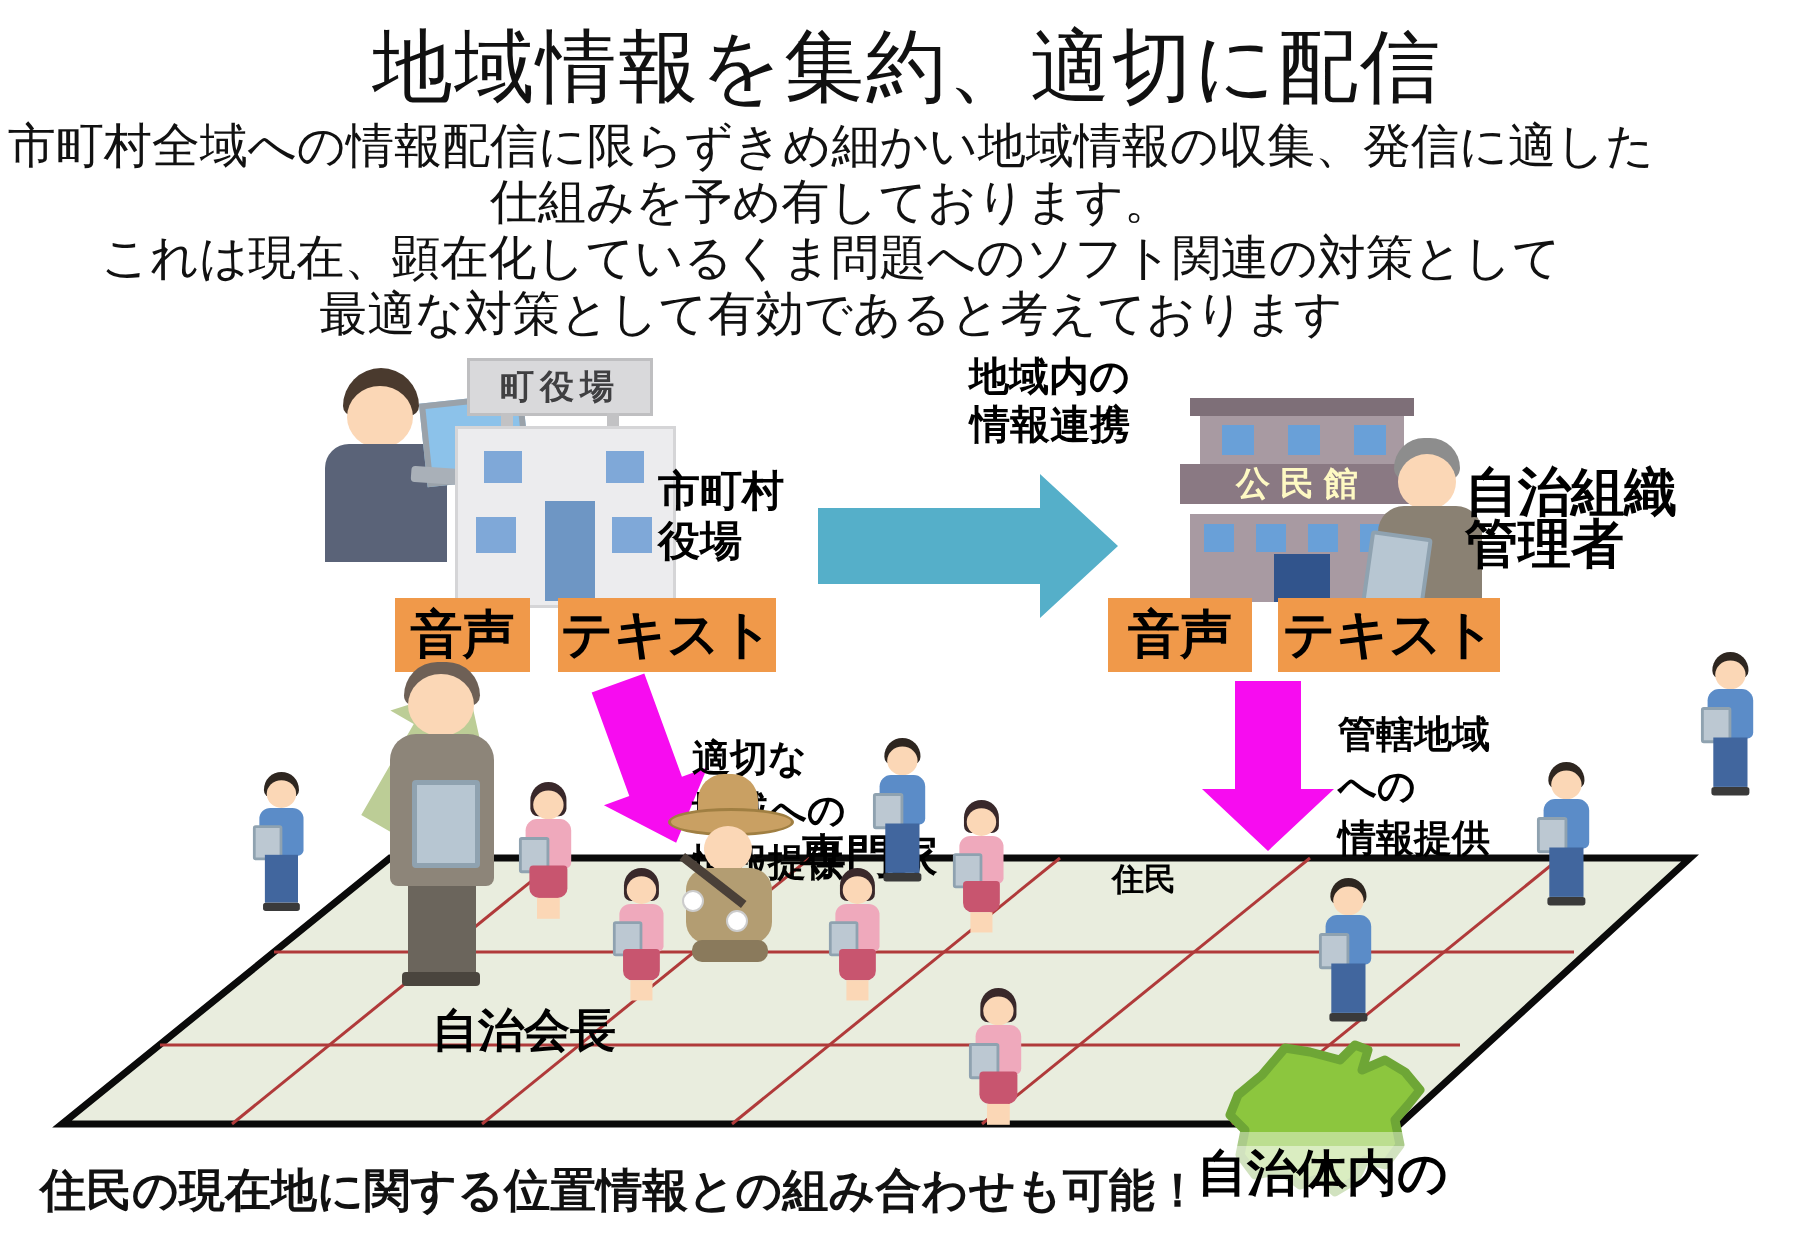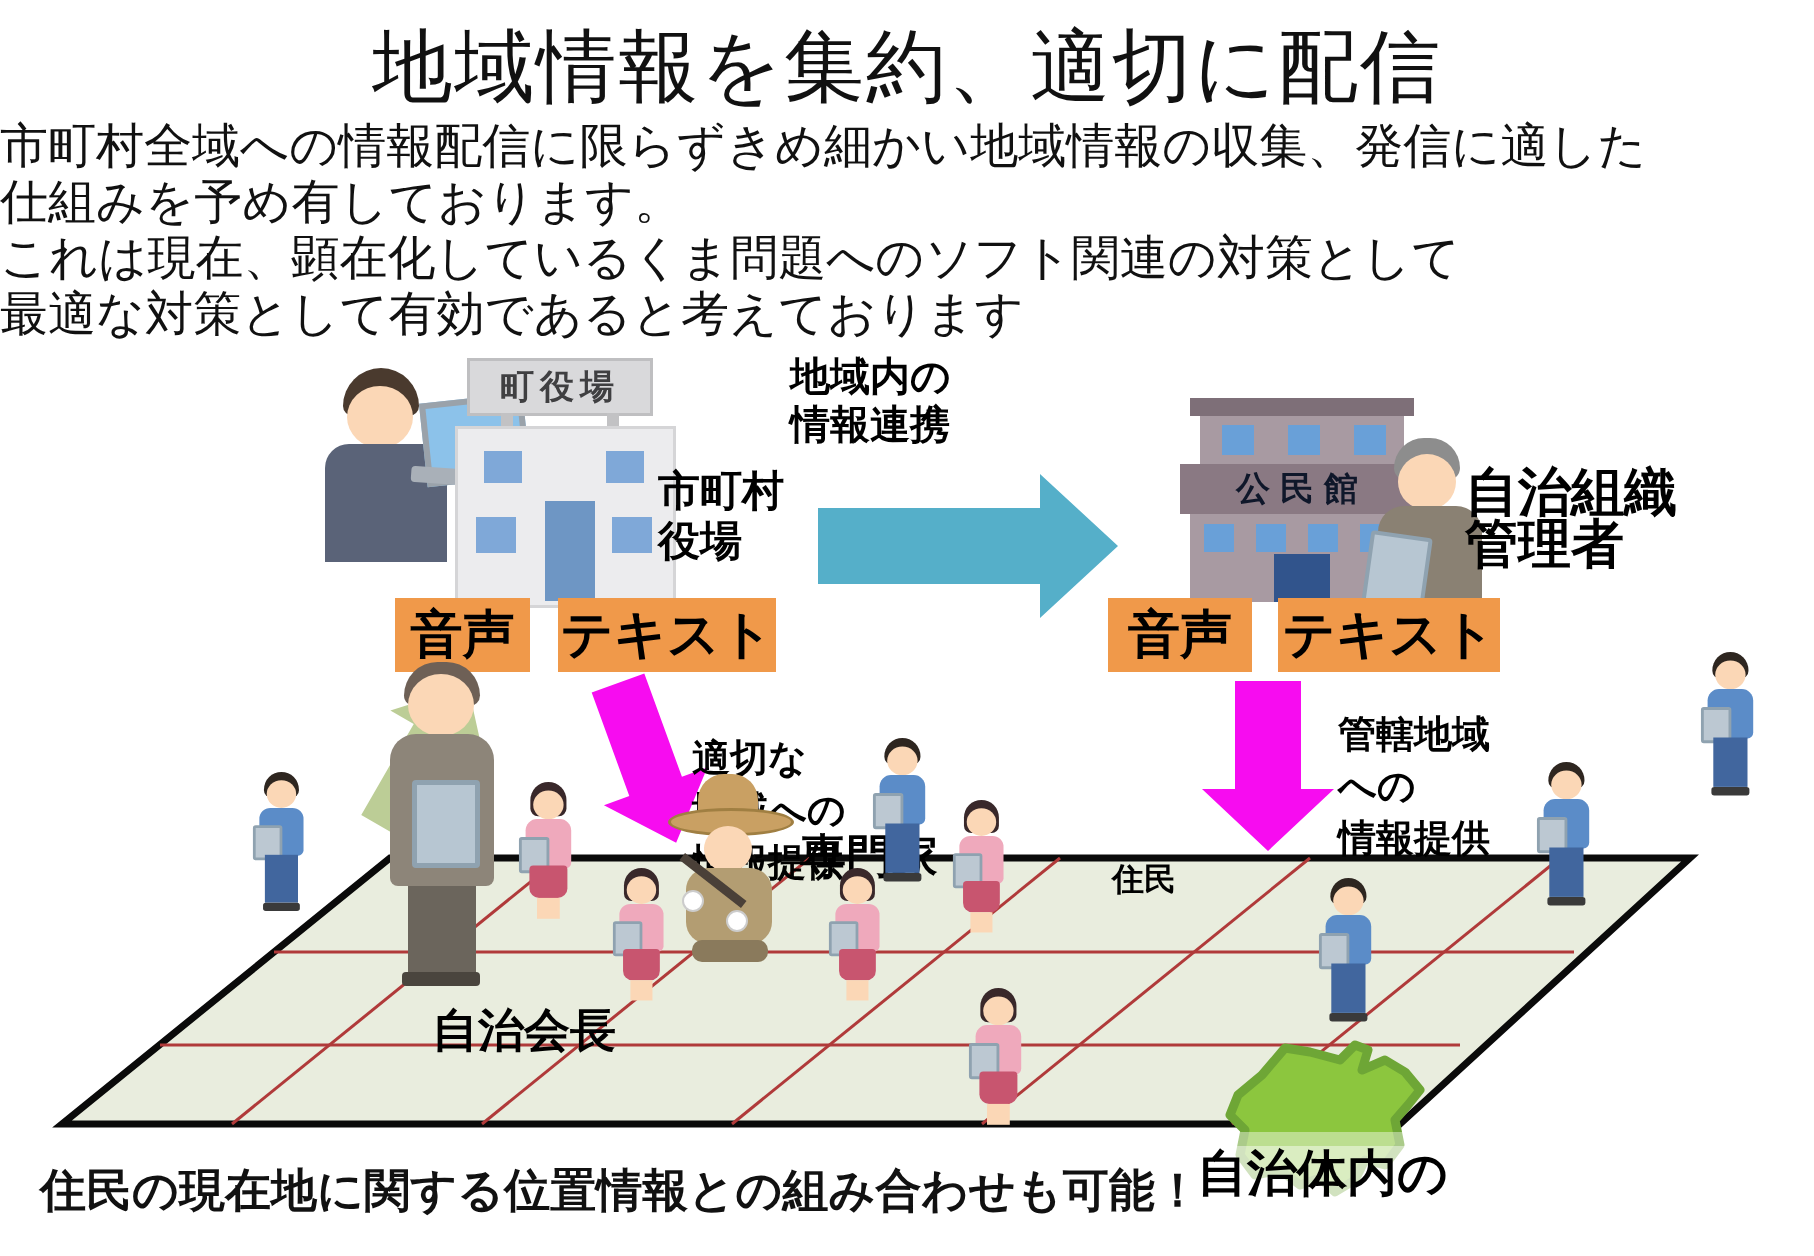--- a/index.html
+++ b/index.html
@@ -1,47 +1,47 @@
 <!DOCTYPE html>
 <html><head>
 <meta charset="utf-8">
 <style>
   html,body{margin:0;padding:0;background:#ffffff;}
   #canvas{position:relative;width:1814px;height:1256px;background:#ffffff;overflow:hidden;
           font-family:"Liberation Sans","DejaVu Sans",sans-serif;color:#111;}
   .abs{position:absolute;}
   
   #title{left:0;top:14px;width:1814px;text-align:center;font-size:80px;font-weight:500;letter-spacing:2px;}
-  #intro{left:0;top:118px;width:1662px;font-size:48px;line-height:56px;font-weight:400;}
+  #intro{left:0;top:118px;width:1662px;text-align:center;font-size:48px;line-height:56px;font-weight:400;}
   
   .lbl{position:absolute;font-weight:bold;color:#000;}
   #lbl-townhall{left:658px;top:466px;font-size:42px;line-height:50px;}
-  #lbl-link{left:790px;top:352px;width:340px;text-align:left;font-size:40px;line-height:48px;}
+  #lbl-link{left:790px;top:352px;width:340px;text-align:right;font-size:40px;line-height:48px;}
   #lbl-manager{left:1465px;top:466px;font-size:53px;line-height:52px;}
   #lbl-collect{left:408px;top:743px;font-size:40px;}
   #lbl-leftdown{left:692px;top:732px;font-size:38px;line-height:52px;}
   #lbl-rightdown{left:1338px;top:708px;font-size:38px;line-height:52px;}
   #lbl-expert{left:800px;top:826px;font-size:46px;}
   #lbl-resident{left:1112px;top:858px;font-size:32px;}
   #lbl-chairman{left:432px;top:1000px;font-size:46px;font-family:Liberation Serif, serif;}
   #lbl-map{left:1186px;top:1146px;font-size:50px;line-height:54px;background:rgba(255,255,255,0.45);margin-left:11px;}
   #footer{left:40px;top:1160px;font-size:46px;font-weight:bold;}
   
   .obox{position:absolute;top:598px;height:74px;background:#F0994A;color:#000;font-weight:bold;
         font-size:52px;display:flex;align-items:center;justify-content:center;}
   #ob1{left:395px;width:135px;}
   #ob2{left:558px;width:218px;}
   #ob3{left:1108px;width:144px;}
   #ob4{left:1278px;width:222px;}
   
   .bpart{position:absolute;}
   #townhall-sign{left:142px;top:0;width:180px;height:52px;background:#D9D9DB;border:3px solid #BFBFC1;
         display:flex;align-items:center;justify-content:center;font-size:34px;font-weight:bold;color:#3F3F41;letter-spacing:6px;}
-  #cc-sign{left:8px;top:66px;width:244px;height:50px;background:#8A7983;display:flex;align-items:center;justify-content:center;
-        font-size:34px;font-weight:bold;color:#0f172a;letter-spacing:10px;}
+  #cc-sign{left:8px;top:66px;width:244px;height:40px;background:#8A7983;display:flex;align-items:center;justify-content:center;
+        font-size:34px;font-weight:bold;color:#fef9c3;letter-spacing:10px;}
   .win{position:absolute;background:#7FA8D8;}
   .win2{position:absolute;background:#69A0D8;}
   
   .p{position:absolute;width:64px;height:152px;transform-origin:top left;}
   .p i{position:absolute;display:block;}
   .p .hr{left:13px;top:0;width:38px;height:28px;border-radius:19px 19px 8px 8px;background:#2E2620;}
   .p .fc{left:16px;top:9px;width:32px;height:30px;border-radius:50%;background:#FBD7B6;}
   .p .bd{left:8px;top:39px;width:48px;height:52px;border-radius:12px 12px 6px 6px;}
   .p .tb{left:1px;top:58px;width:26px;height:32px;background:#BCC8D2;border:3px solid #8FA2B0;border-radius:3px;}
   .p.b .bd{background:#5B8CC8;} .p.b .lg{left:14px;top:90px;width:36px;height:52px;background:#41669E;}

